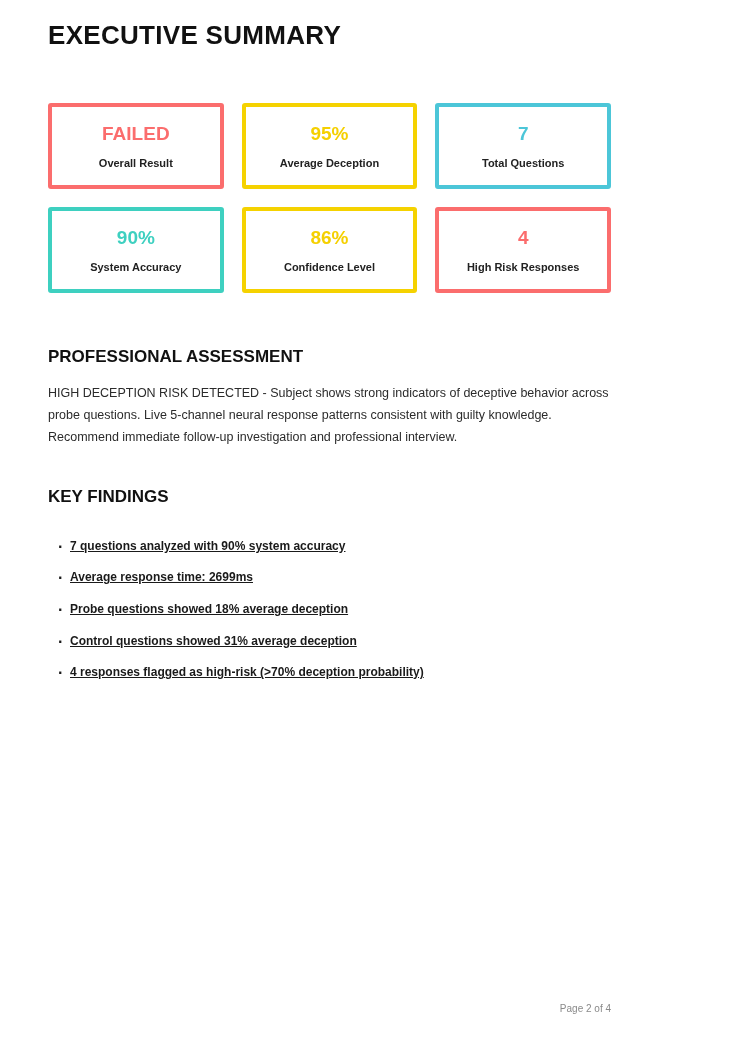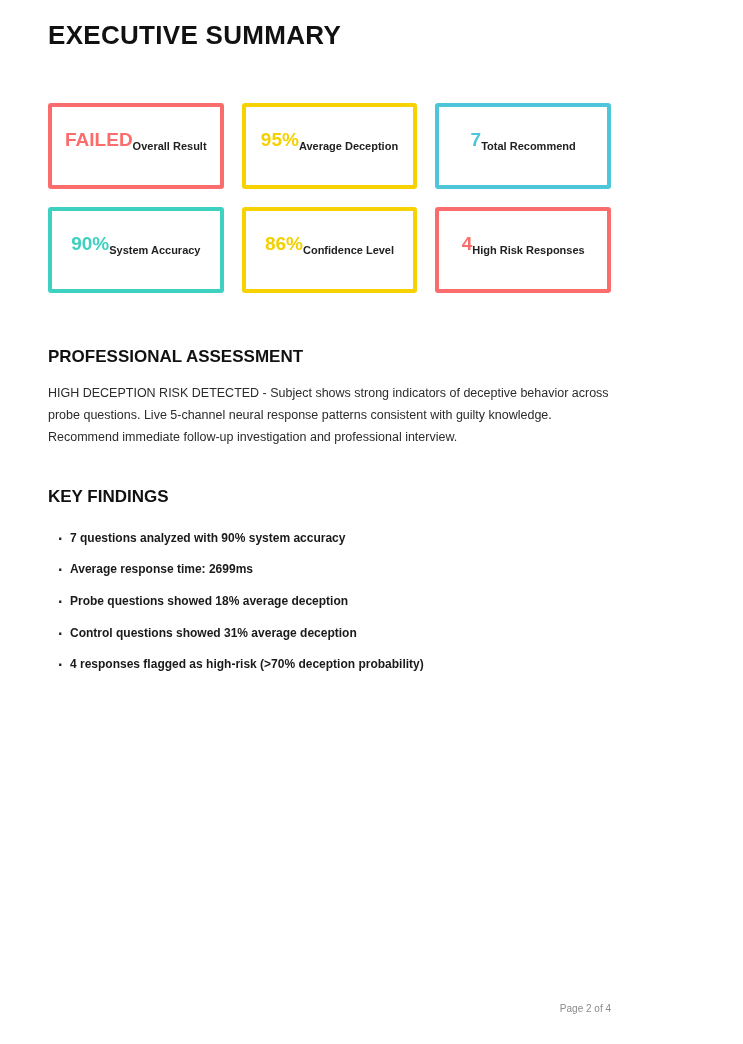--- a/index.html
+++ b/index.html
@@ -36,20 +36,21 @@
     grid-template-columns: repeat(3, 1fr);
     grid-gap: 18px 18px;
     margin-top: 52px;
   }
   .metric-card {
     border: 4px solid #cccccc;
     border-radius: 3px;
     height: 86px;
     box-sizing: border-box;
     display: flex;
+    flex-direction: column;
     align-items: center;
     justify-content: center;
     background: #ffffff;
   }
   .metric-value {
     font-size: 19px;
     font-weight: bold;
     line-height: 1.1;
     margin-bottom: 12px;
   }
@@ -73,22 +74,23 @@
     line-height: 1.75;
     color: #2b2b2b;
     margin-top: 16px;
     max-width: 650px;
   }
   .findings-section {
     margin-top: 38px;
   }
   .findings-list {
     list-style: none;
-    margin: 24px 0 0 0;
+    margin: 32px 0 0 0;
     padding: 0;
+    text-decoration: underline;
   }
   .findings-list li {
     font-size: 12px;
     font-weight: bold;
     color: #1a1a1a;
     padding-left: 22px;
     position: relative;
     margin-bottom: 16px;
     line-height: 1.3;
   }
@@ -120,21 +122,21 @@
     <div class="metric-card" style="border-color: rgb(251, 109, 109);">
       <div class="metric-value" style="color: rgb(251, 109, 109);">FAILED</div>
       <div class="metric-label">Overall Result</div>
     </div>
     <div class="metric-card" style="border-color: rgb(245, 210, 0);">
       <div class="metric-value" style="color: rgb(245, 208, 0);">95%</div>
       <div class="metric-label">Average Deception</div>
     </div>
     <div class="metric-card" style="border-color: rgb(76, 198, 216);">
       <div class="metric-value" style="color: rgb(76, 198, 216);">7</div>
-      <div class="metric-label">Total Recommend</div>
+      <div class="metric-label">Total Questions</div>
     </div>
     <div class="metric-card" style="border-color: rgb(62, 208, 192);">
       <div class="metric-value" style="color: rgb(62, 208, 192);">90%</div>
       <div class="metric-label">System Accuracy</div>
     </div>
     <div class="metric-card" style="border-color: rgb(245, 210, 0);">
       <div class="metric-value" style="color: rgb(245, 208, 0);">86%</div>
       <div class="metric-label">Confidence Level</div>
     </div>
     <div class="metric-card" style="border-color: rgb(251, 109, 109);">

